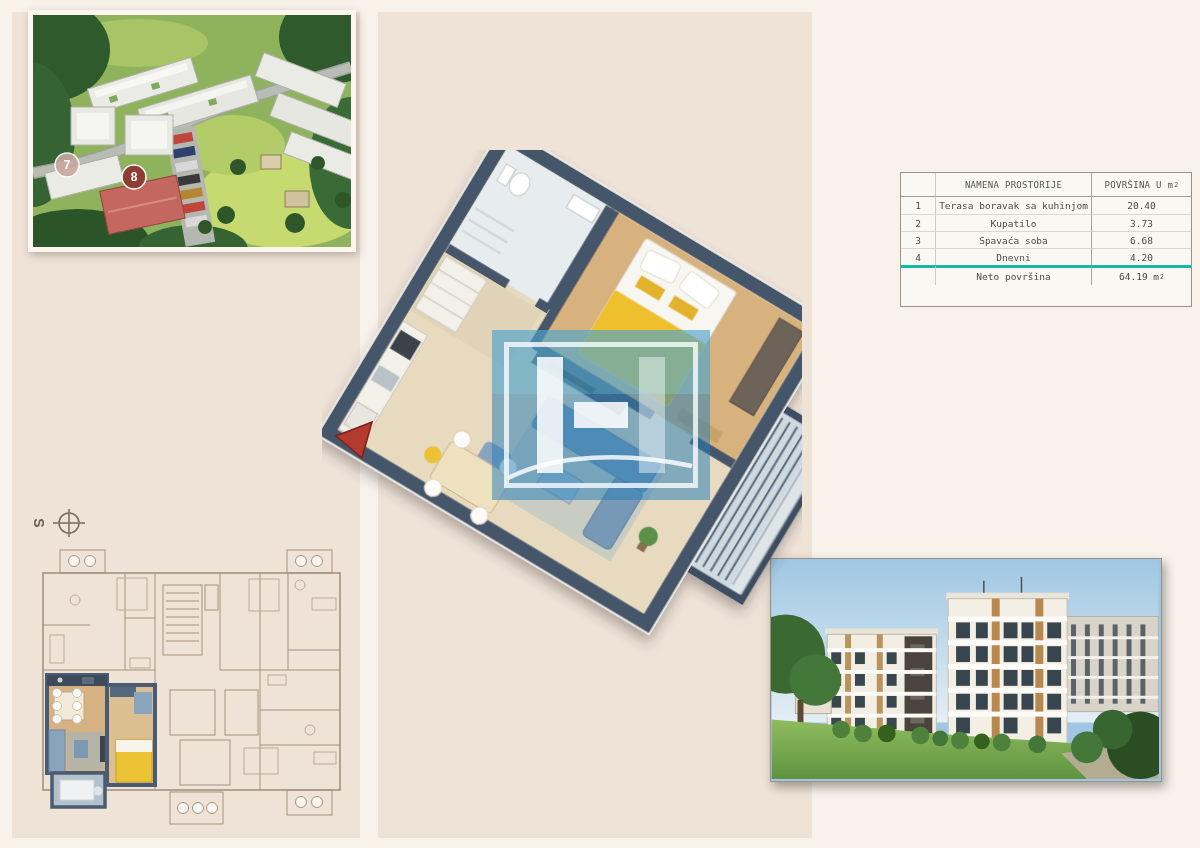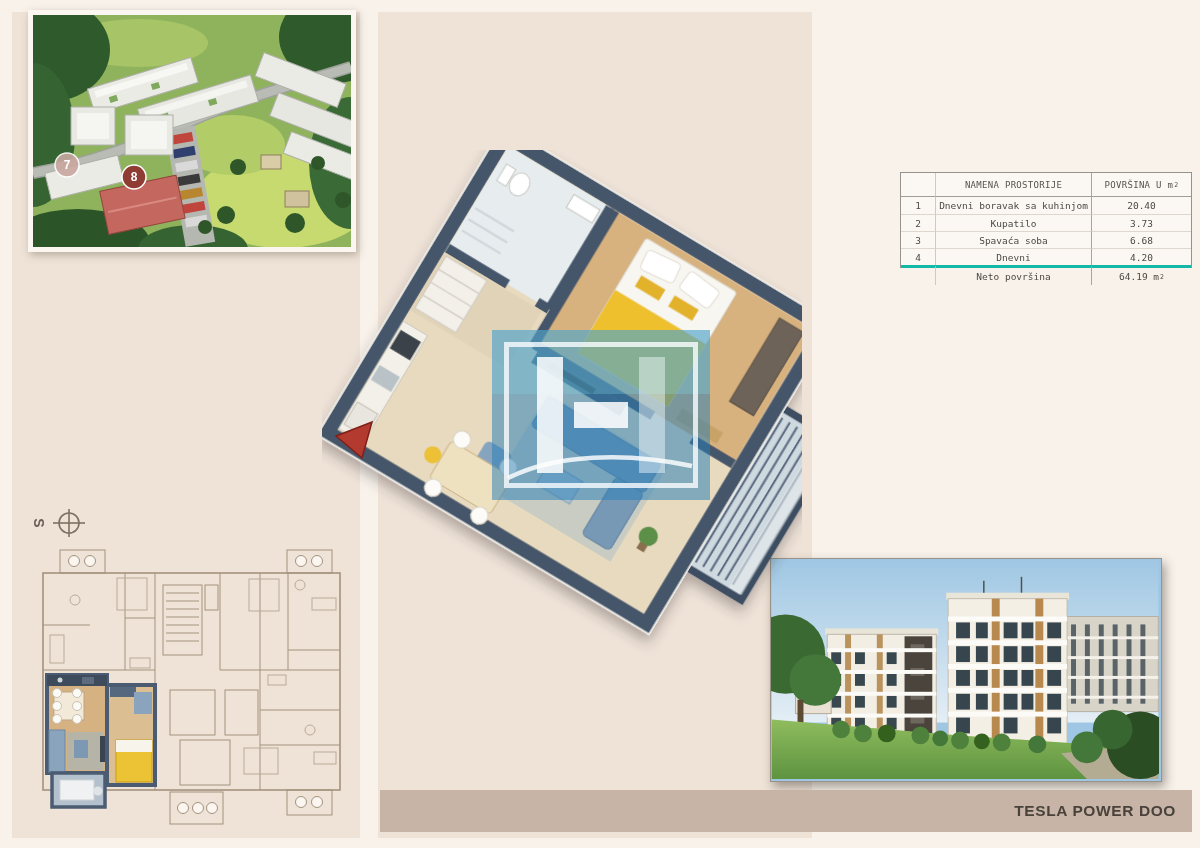--- a/index.html
+++ b/index.html
@@ -37,30 +37,30 @@
 </style>
 </head>
 <body>
 
 <div class="page">
 
   <div class="abs panel" style="left:12px;top:12px;width:348px;height:826px;"></div>
   <div class="abs panel" style="left:378px;top:12px;width:434px;height:826px;"></div>
 
 
-  <div class="abs area-table" style="left:900px;top:172px;width:292px;height:96px;">
+  <div class="abs area-table" style="left:900px;top:172px;width:292px;height:135px;">
     <div class="at-head"></div>
     <div class="at-head at-col2">NAMENA PROSTORIJE</div>
     <div class="at-head at-col3">
       <span>POVRŠINA U m</span>
         <sup>2</sup>
     </div>
 
     <div>1</div>
-    <div class="at-col2">Dnevni boravak sa kuhinjom</div>
+    <div class="at-col2">Terasa boravak sa kuhinjom</div>
     <div class="at-col3">20.40</div>
 
     <div class="at-row">2</div>
     <div class="at-row at-col2">Kupatilo</div>
     <div class="at-row at-col3">3.73</div>
 
     <div class="at-row">3</div>
     <div class="at-row at-col2">Spavaća soba</div>
     <div class="at-row at-col3">6.68</div>
 
@@ -456,17 +456,14 @@
         <circle cx="212" cy="184" r="8" fill="#35611f"></circle>
           <circle cx="232" cy="185" r="9" fill="#4e813c"></circle>
         <circle cx="268" cy="187" r="9" fill="#44773a"></circle>
         <circle cx="372" cy="188" r="34" fill="#2a4d24"></circle>
           <circle cx="344" cy="172" r="20" fill="#386630"></circle>
           <circle cx="318" cy="190" r="16" fill="#44773a"></circle>
       </g>
     </svg>
   </div>
 
-  <div class="abs bar" style="left:380px;top:790px;width:812px;height:42px;font-size:15.5px;z-index:3;">
-    <span>TESLA POWER DOO</span>
-  </div>
 
 </div>
 
 </body></html>

